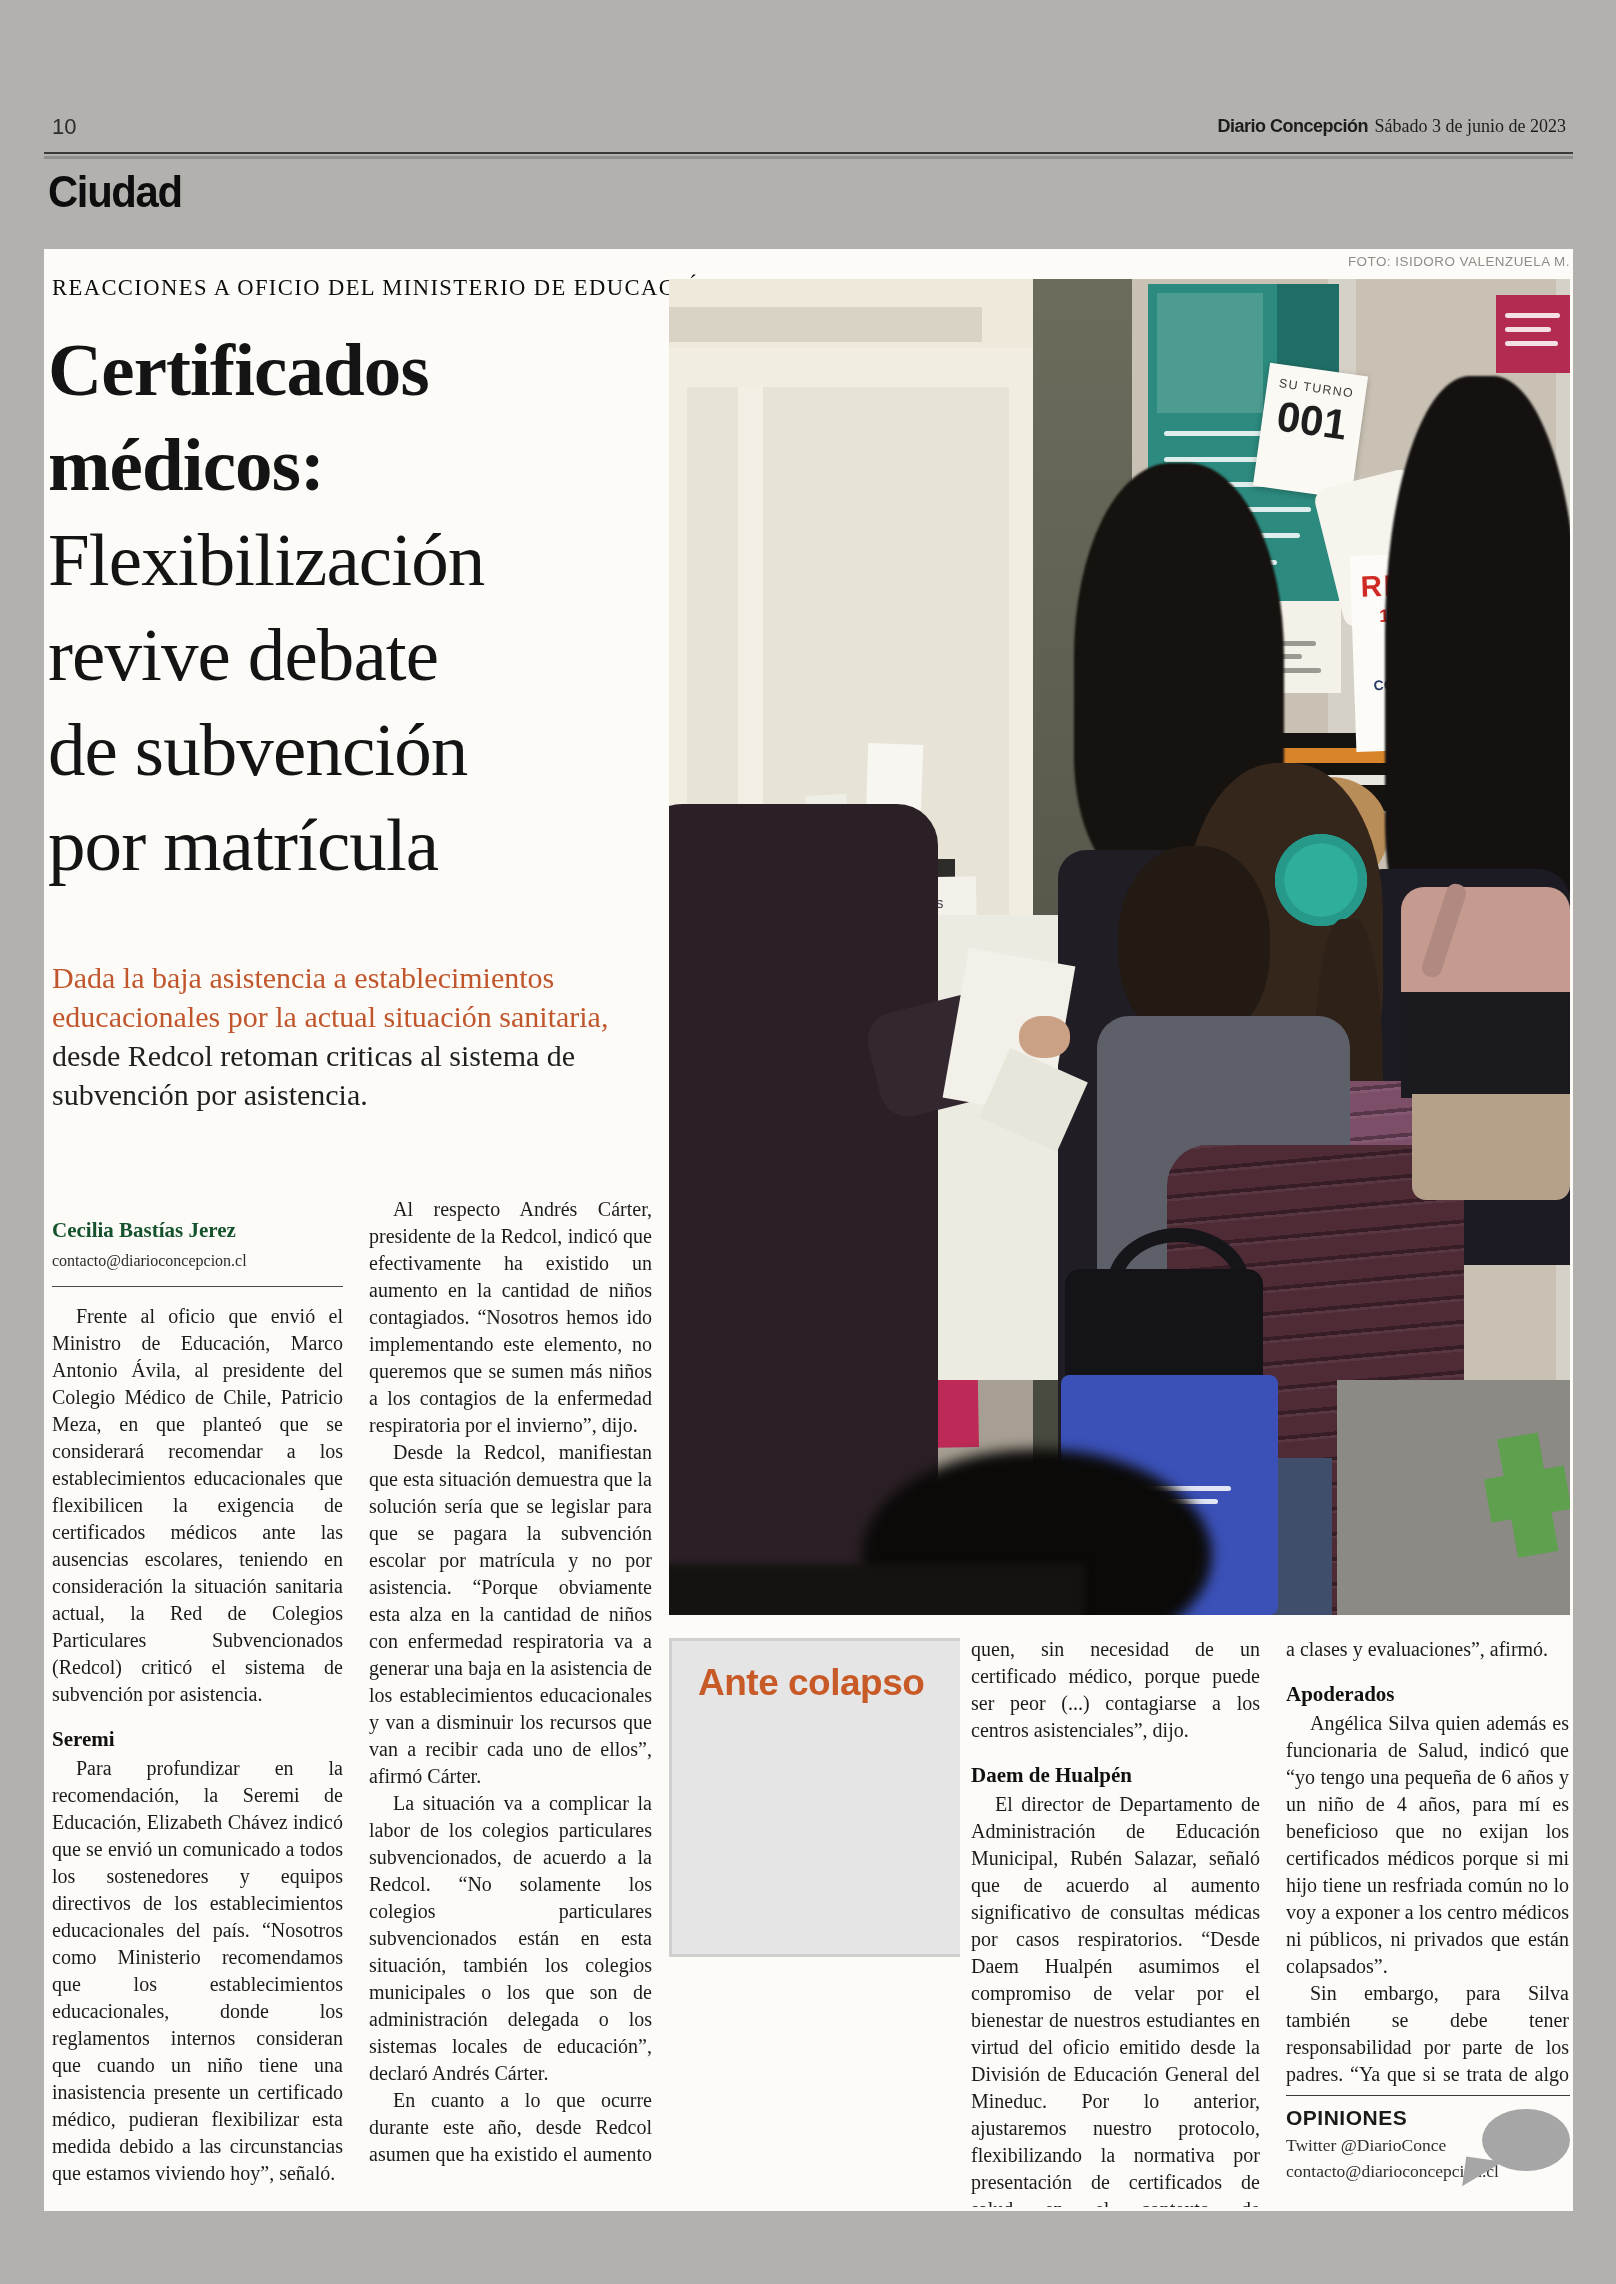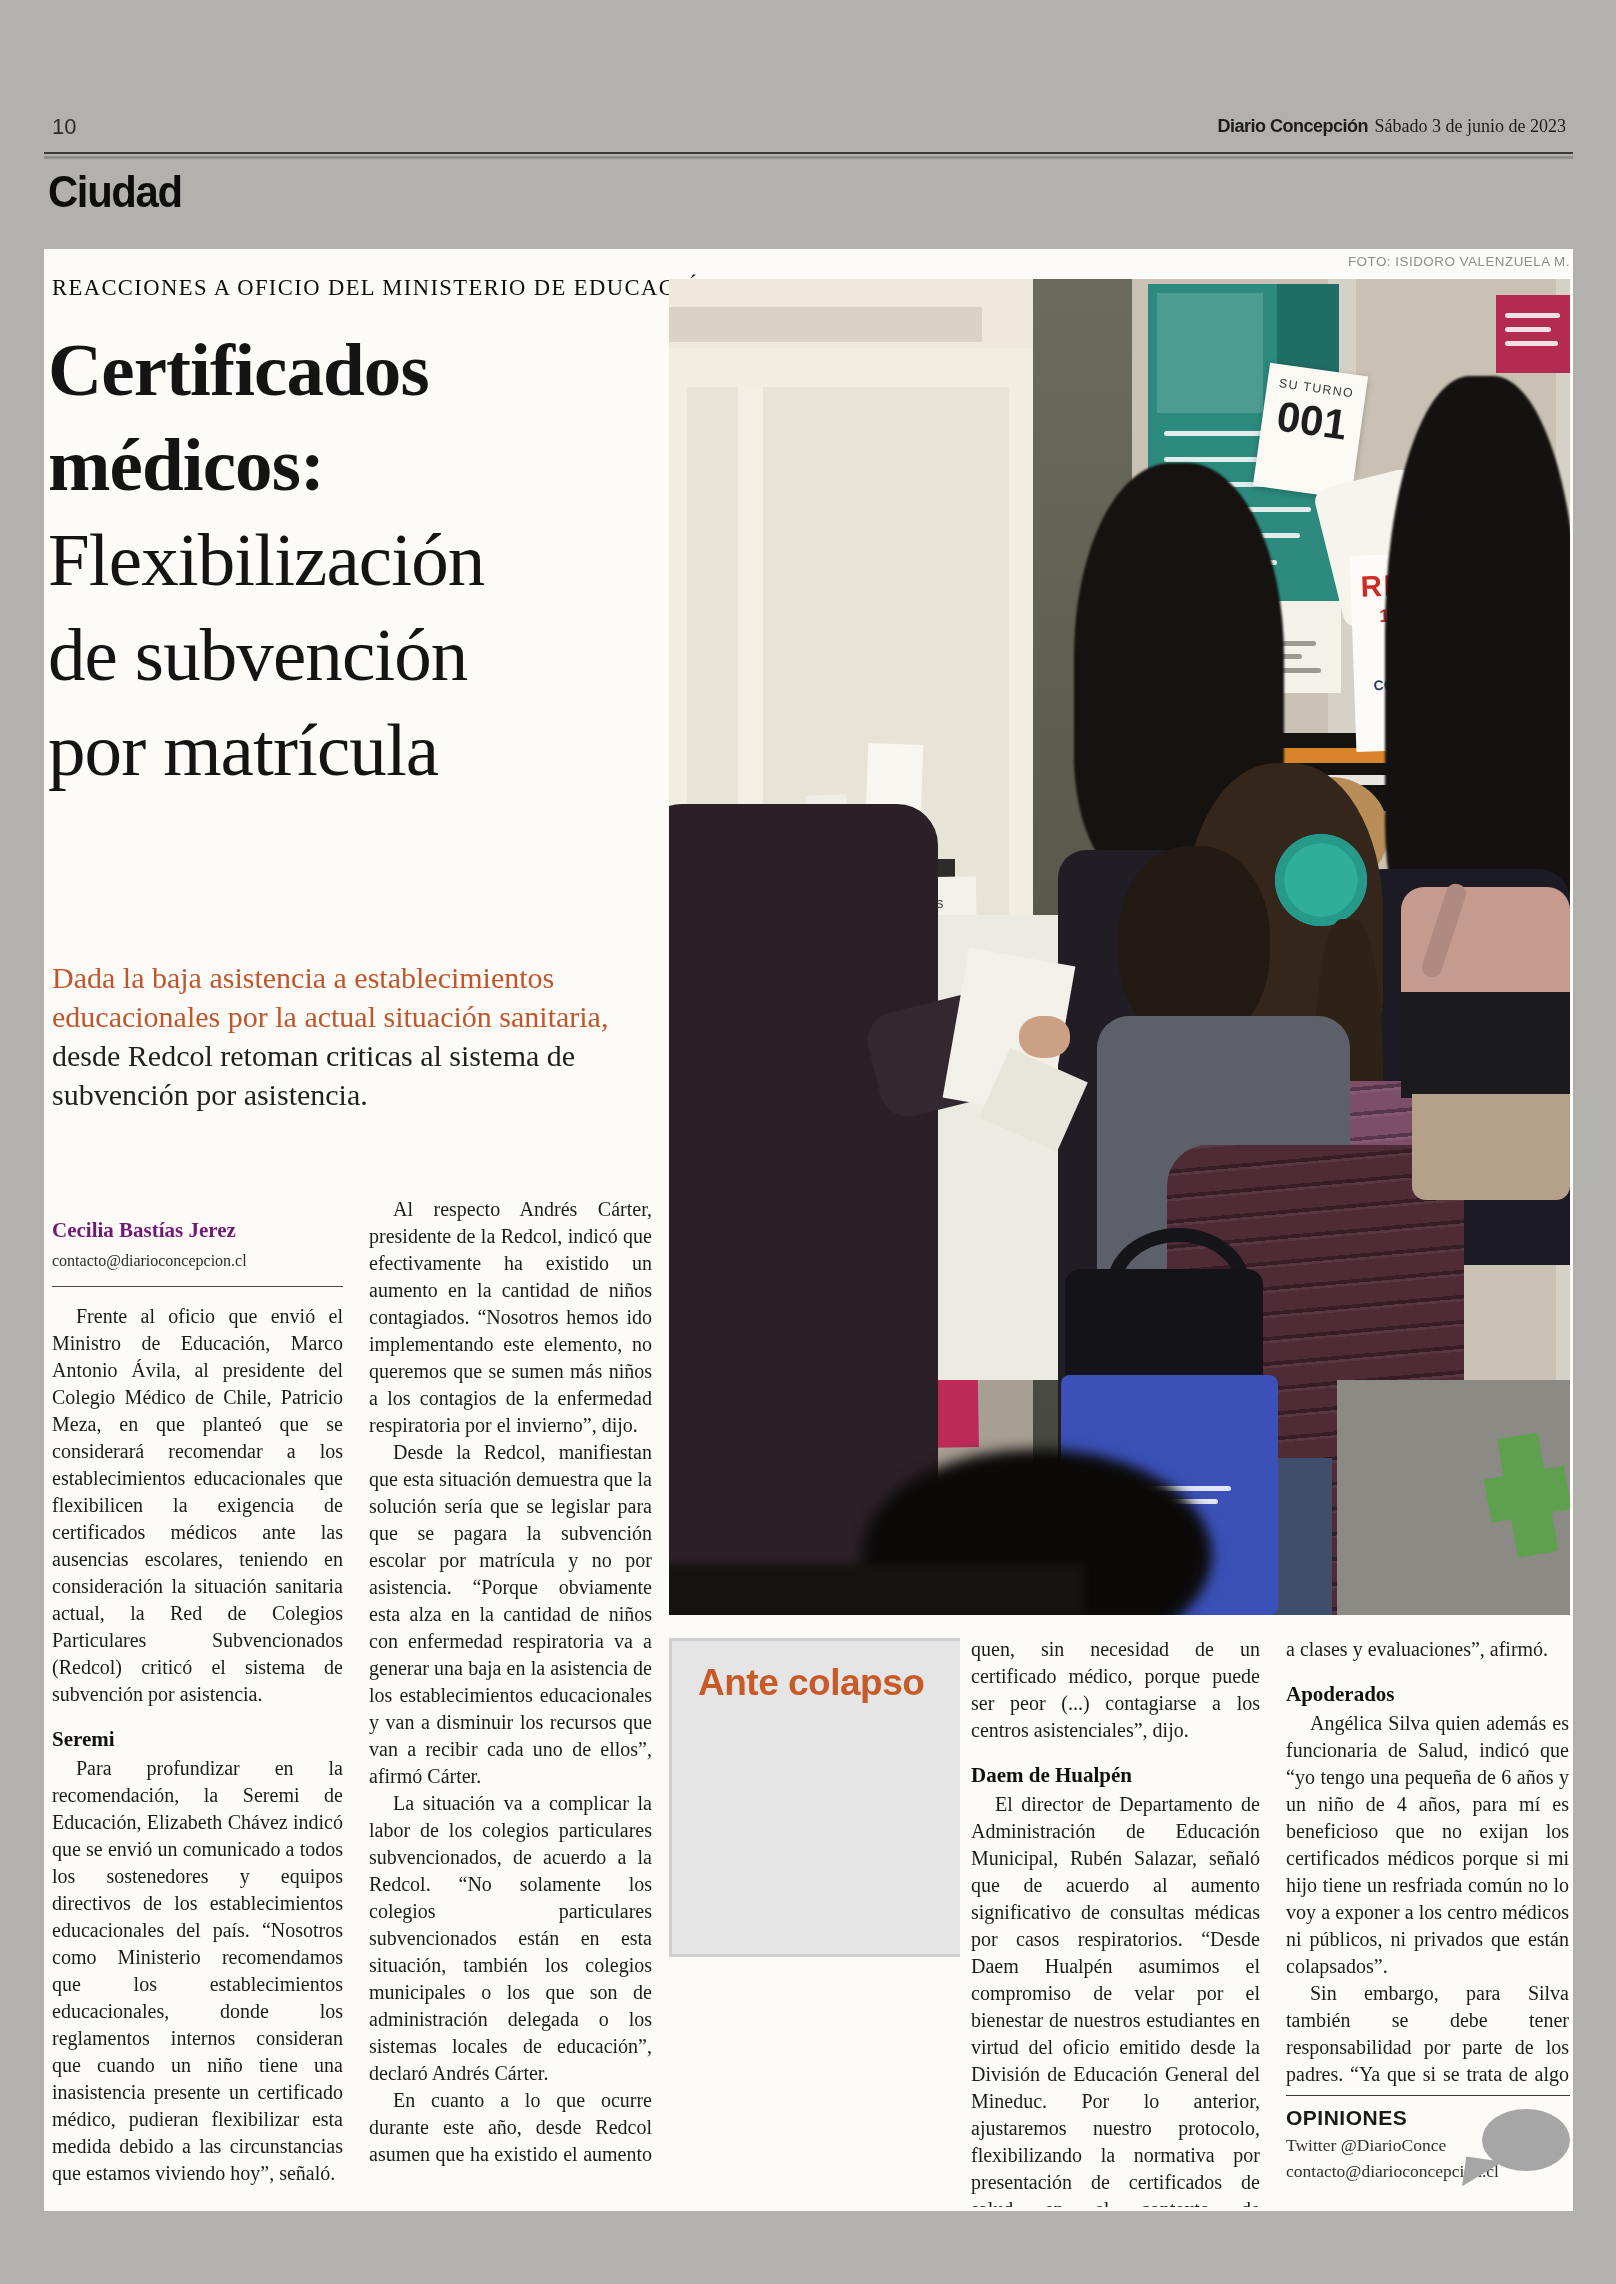--- a/index.html
+++ b/index.html
@@ -16,21 +16,21 @@
   .section-title{font-family:"Liberation Sans",sans-serif;font-weight:bold;font-size:44px;letter-spacing:-1.4px;color:#0d0d0d;transform:scaleX(.95);transform-origin:left;}
   
   .credit{font-family:"Liberation Sans",sans-serif;font-size:13.4px;color:#8e8d8a;letter-spacing:0.5px;text-align:right;}
   .kicker{font-size:22.6px;letter-spacing:1.4px;color:#0d0d0d;white-space:nowrap;}
   .hl-line{font-size:75px;line-height:95px;color:#141414;letter-spacing:-0.9px;}
   .hl-bold{font-weight:bold;}
   .deck{font-size:30px;line-height:39px;}
   .deck-hl{color:#c1562c;}
   .deck-rest{color:#1f1f1f;}
   
-  .by-name{font-size:21px;font-weight:bold;color:#701a75;}
+  .by-name{font-size:21px;font-weight:bold;color:#14532d;}
   .by-mail{font-size:16px;color:#2b2b2b;margin-top:2.8px;}
   .by-rule{height:1.4px;background:#4a4a4a;margin-top:12px;margin-bottom:15.7px;}
   .col{font-size:20px;line-height:27px;color:#1b1b1b;text-align:justify;overflow:hidden;}
   .col p{margin:0;text-indent:24px;}
   .col p.noindent{text-indent:0;}
   .col h3{margin:18.4px 0 1.8px 0;font-size:21px;color:#101010;}
   
   .pq{border-left:3.2px solid #cfcfcf;border-top:3.2px solid #cfcfcf;border-bottom:3.2px solid #cfcfcf;background:#e5e5e5;box-sizing:border-box;padding:21px 14px 0 26px;}
   .pq-title{font-family:"Liberation Sans",sans-serif;font-weight:bold;font-size:37px;color:#c85a28;letter-spacing:-0.5px;}
   .pq-body{font-family:"Liberation Sans",sans-serif;font-size:22px;line-height:28.6px;color:#2b2b2b;margin-top:8.3px;}
@@ -75,20 +75,21 @@
   <div class="abs panel" style="left:44px;top:249px;width:1529px;height:1962px;"></div>
 
   <div class="abs credit" style="left:1109px;top:254px;width:461px;">FOTO: ISIDORO VALENZUELA M.</div>
 
   <div class="abs kicker" style="left:52px;top:275px;">REACCIONES A OFICIO DEL MINISTERIO DE EDUCACIÓN</div>
 
   <div class="abs" style="left:48px;top:322px;width:620px;">
     <div class="hl-line hl-bold">Certificados</div>
     <div class="hl-line hl-bold">médicos:</div>
     <div class="hl-line">Flexibilización</div>
+    <div class="hl-line">revive debate</div>
     <div class="hl-line">de subvención</div>
     <div class="hl-line">por matrícula</div>
   </div>
 
   <div class="abs deck" style="left:52px;top:958px;width:617px;">
     <span class="deck-hl">Dada la baja asistencia a establecimientos educacionales por la actual situación sanitaria,</span><span class="deck-rest"> desde Redcol retoman criticas al sistema de subvención por asistencia.</span>
   </div>
 
   <div class="abs col" style="left:52px;top:1217px;width:291px;height:986px;">
     <div class="by-name">Cecilia Bastías Jerez</div>

